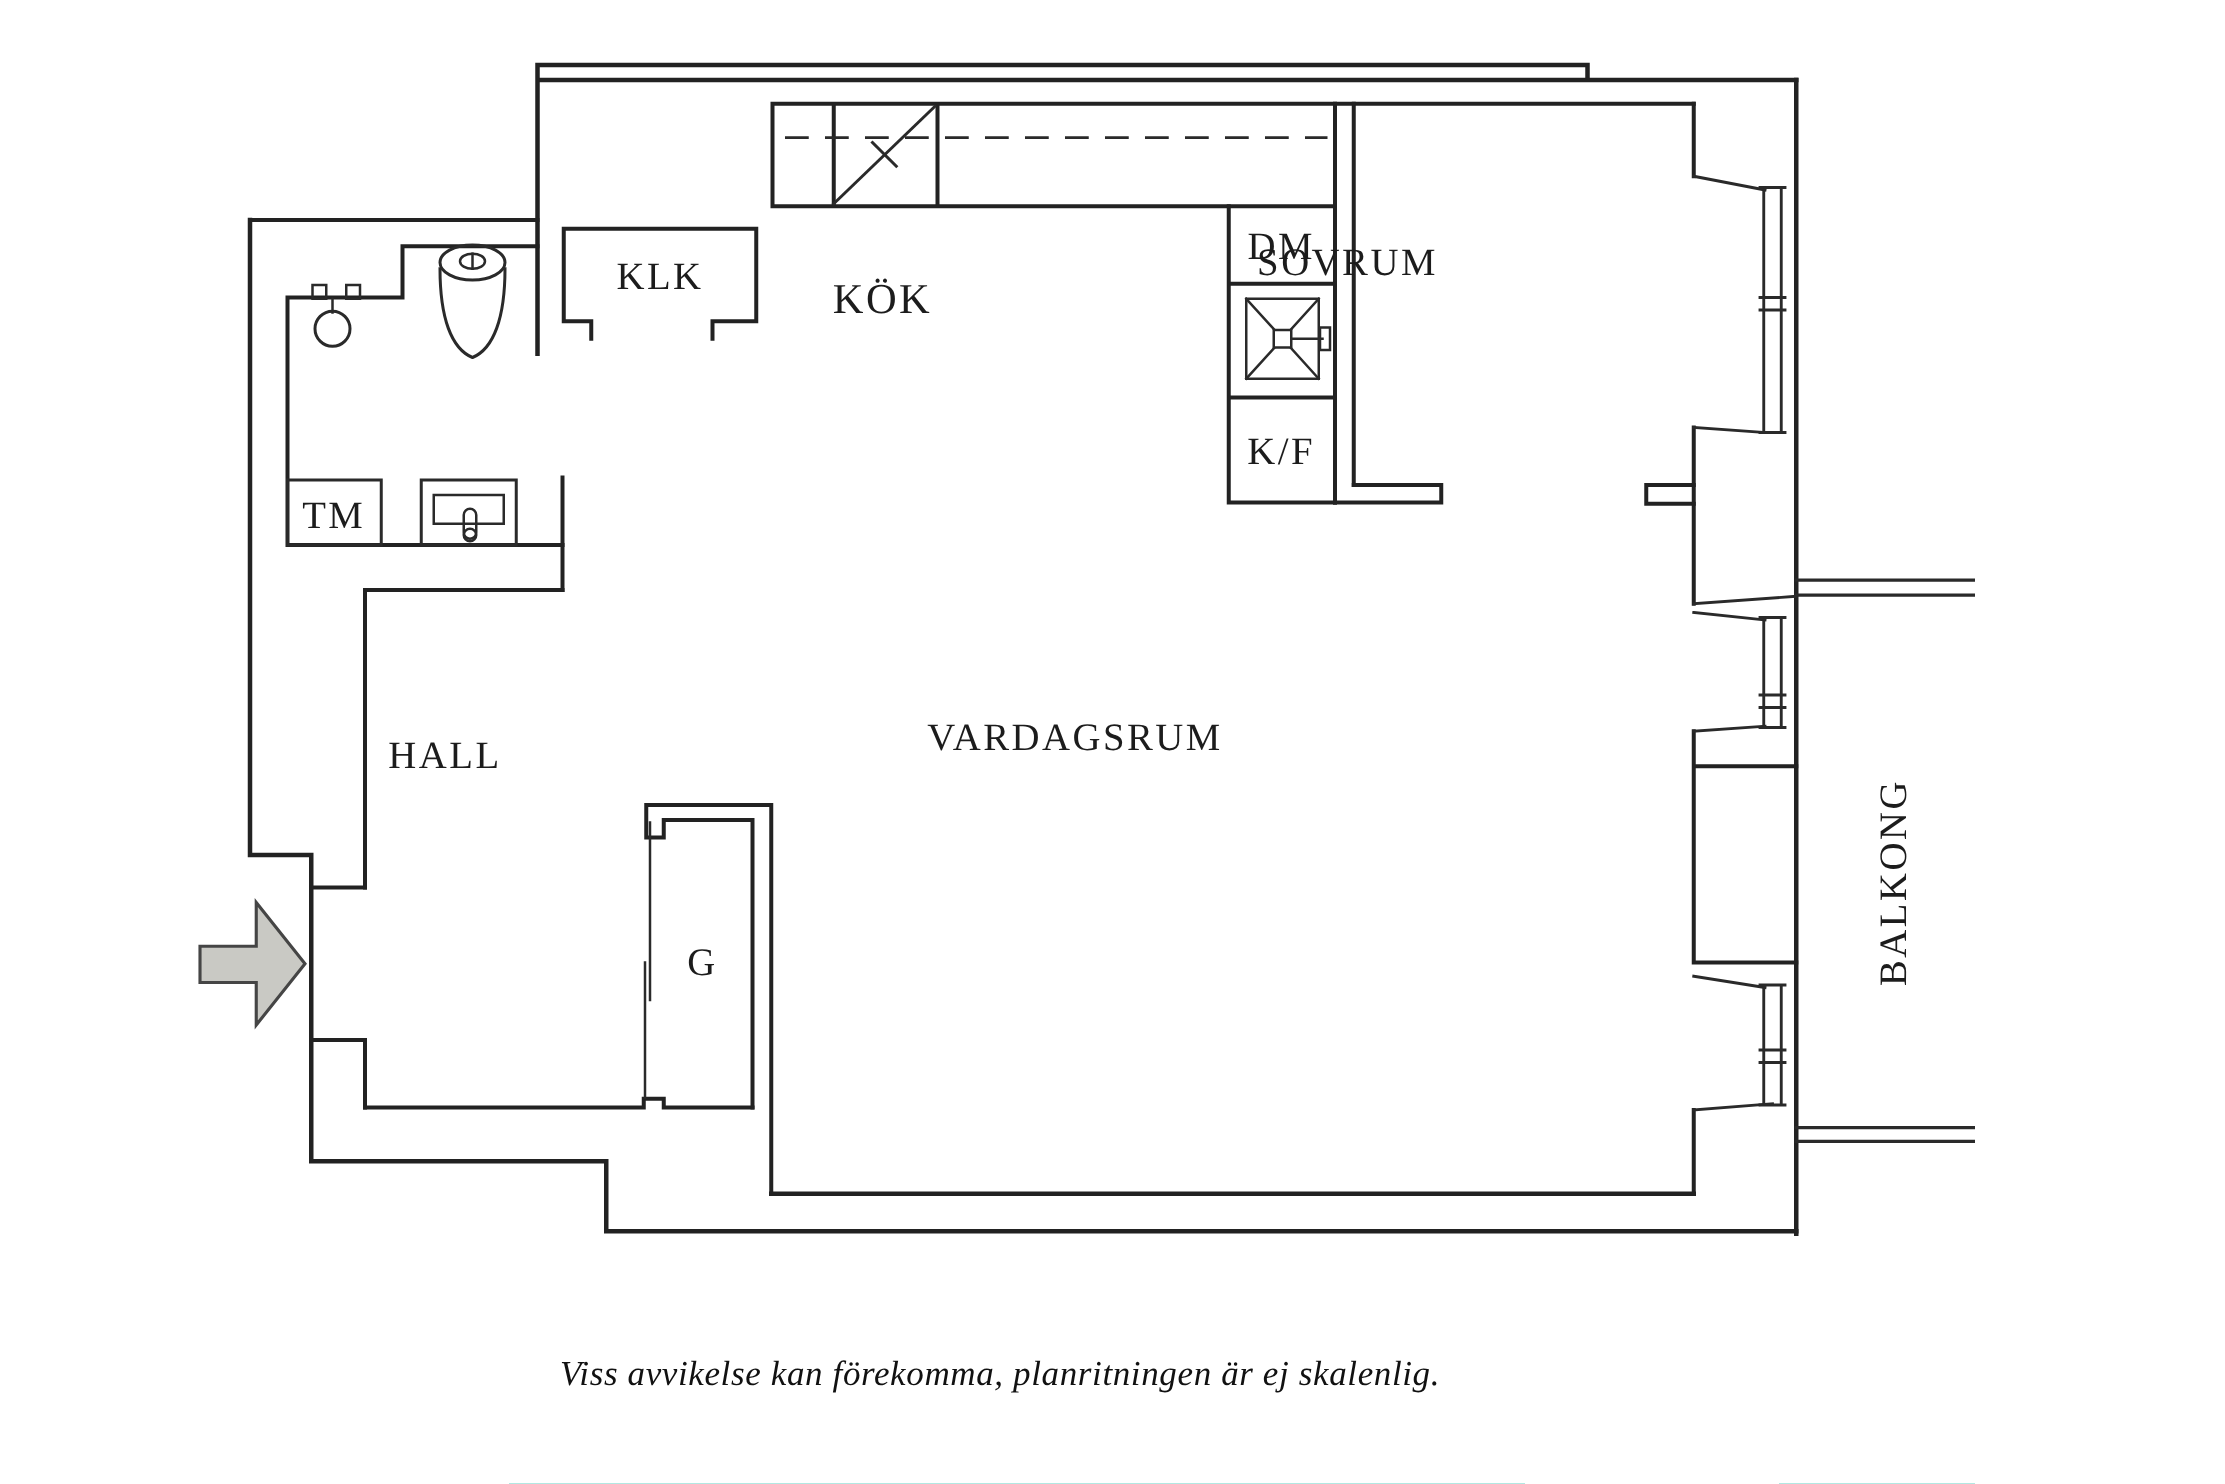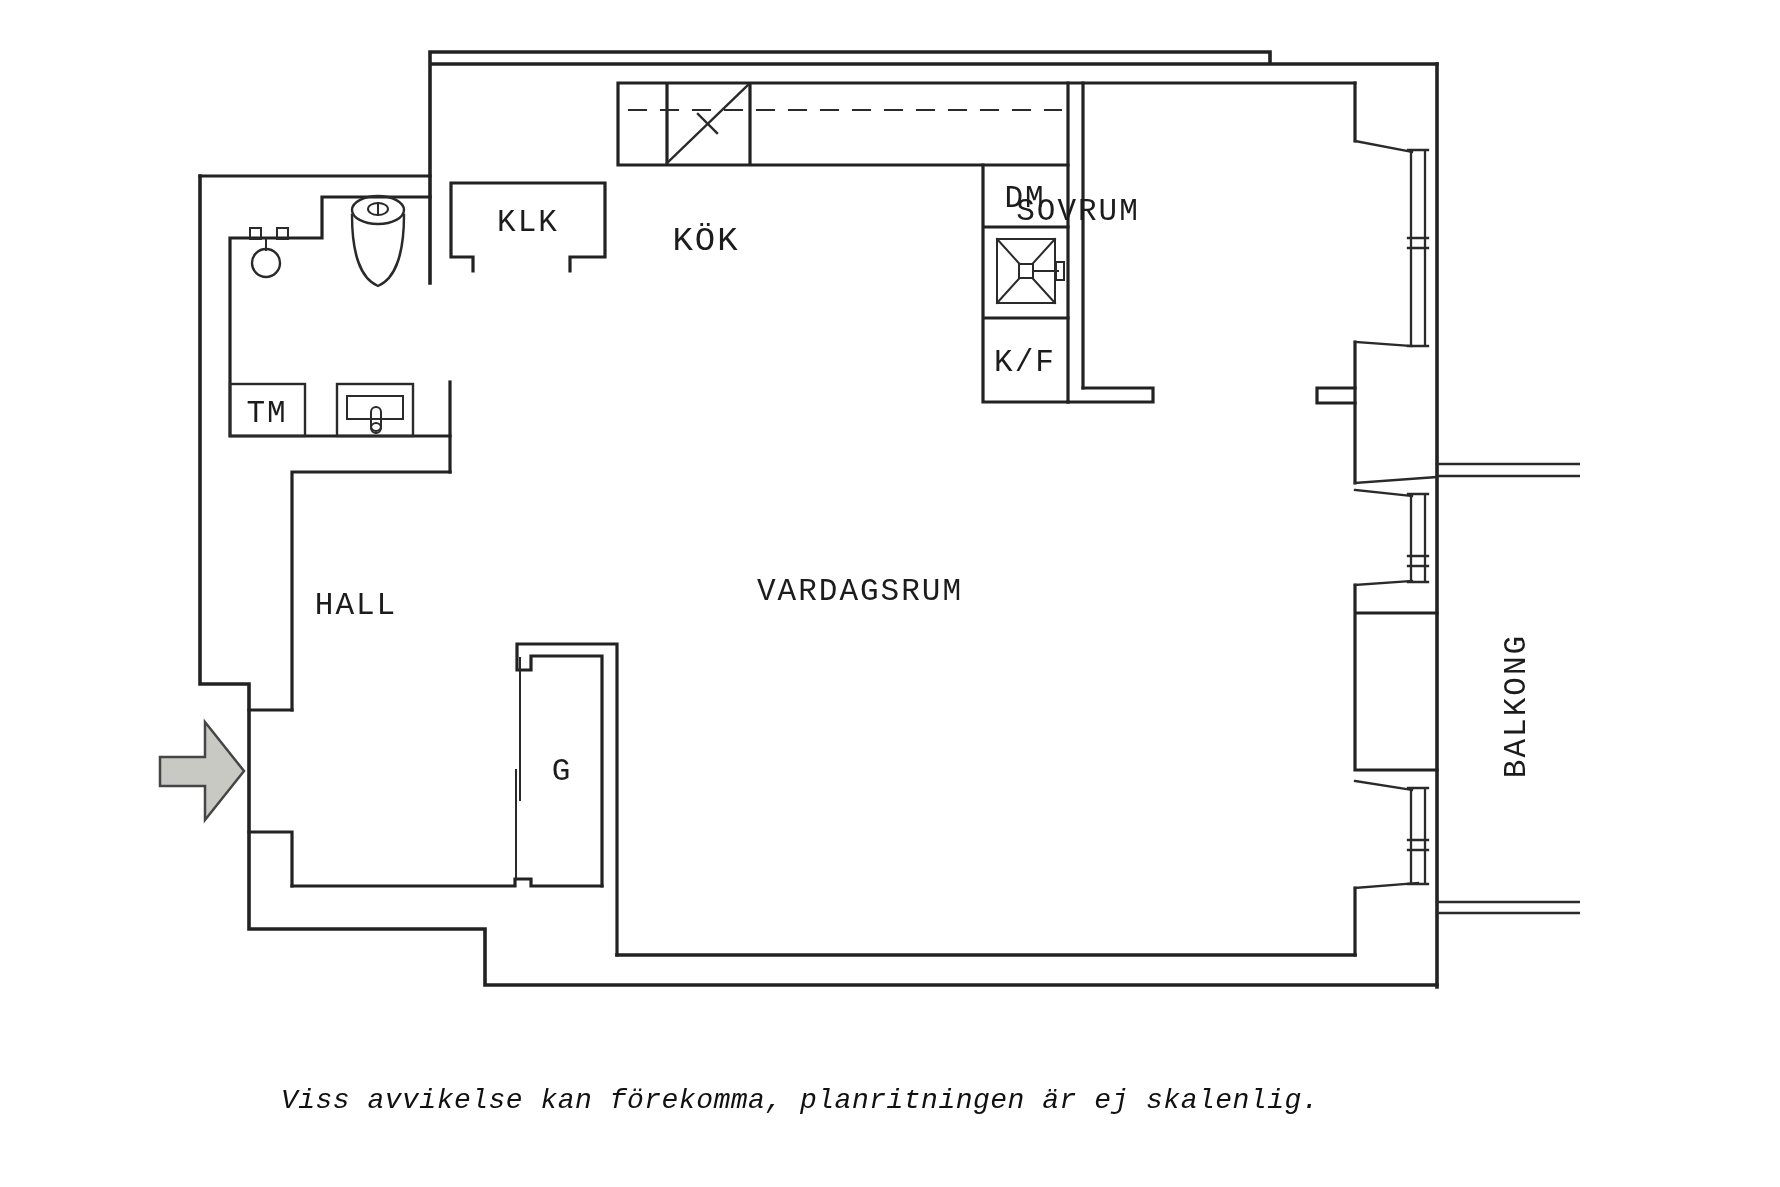--- a/index.html
+++ b/index.html
@@ -1,17 +1,17 @@
 <!DOCTYPE html>
 <html><head>
 <meta charset="utf-8">
 <style>
   html,body{margin:0;padding:0;}
   body{width:1780px;height:1187px;background:#ffffff;font-family:"Liberation Serif","DejaVu Serif",serif;}
-  .plan-wrap{position:relative;width:1580px;height:1187px;background:#14b8a6;overflow:hidden;font-family:Liberation Mono, monospace;}
+  .plan-wrap{position:relative;width:1580px;height:1187px;background:#14b8a6;overflow:hidden;}
   svg{display:block;}
   .wall{fill:none;stroke:#222222;stroke-width:3.2;stroke-linecap:square;}
   .wall-thick{fill:none;stroke:#222222;stroke-width:3.6;stroke-linecap:square;}
   .fixture{fill:none;stroke:#2a2a2a;stroke-width:2.4;stroke-linecap:square;}
   .fixture-thin{fill:none;stroke:#2a2a2a;stroke-width:2;stroke-linecap:square;}
   .window-line{fill:none;stroke:#2a2a2a;stroke-width:2.3;stroke-linecap:square;}
   .balcony-line{fill:none;stroke:#2a2a2a;stroke-width:2.6;stroke-linecap:square;}
   .dashed{fill:none;stroke:#2a2a2a;stroke-width:2.2;stroke-dasharray:19 13;}
   .room-label{fill:#1c1c1c;font-size:31px;letter-spacing:2px;text-anchor:middle;}
   .room-label-big{fill:#1c1c1c;font-size:34px;letter-spacing:2px;text-anchor:middle;}

